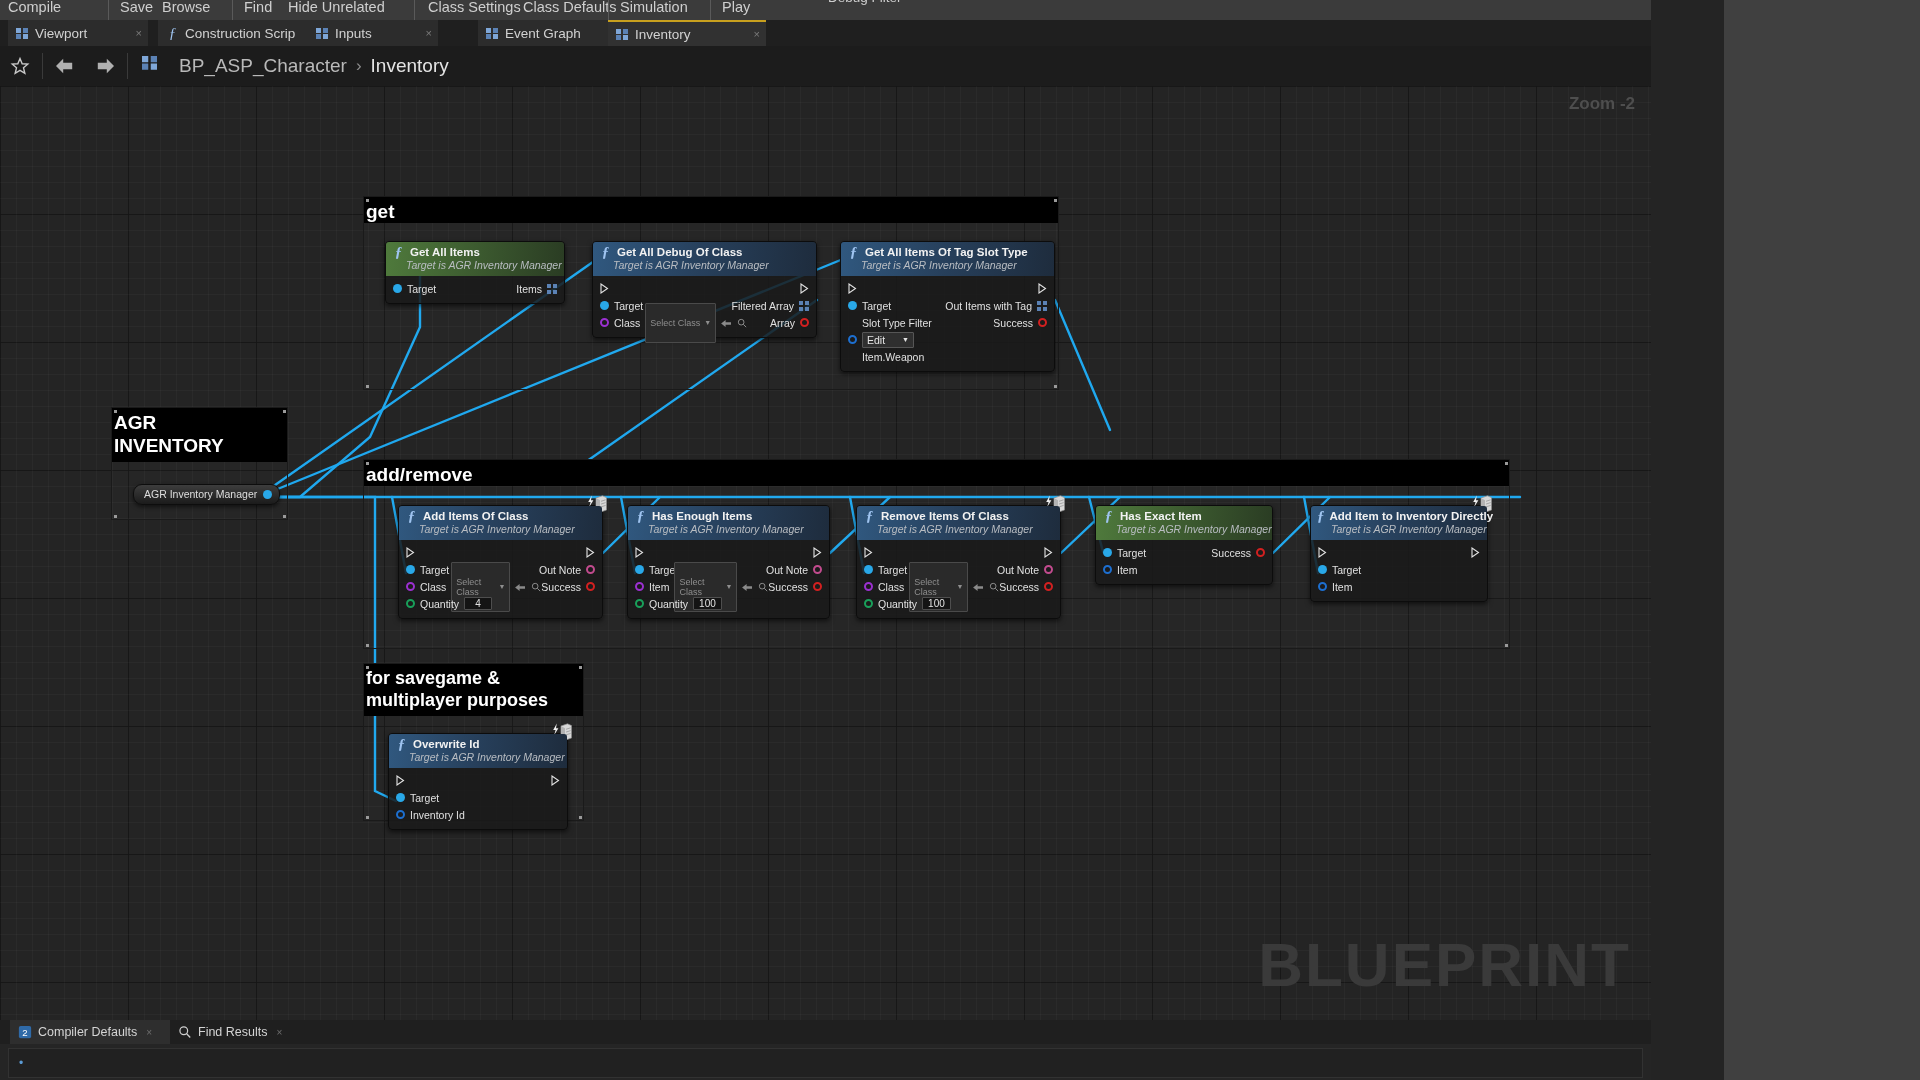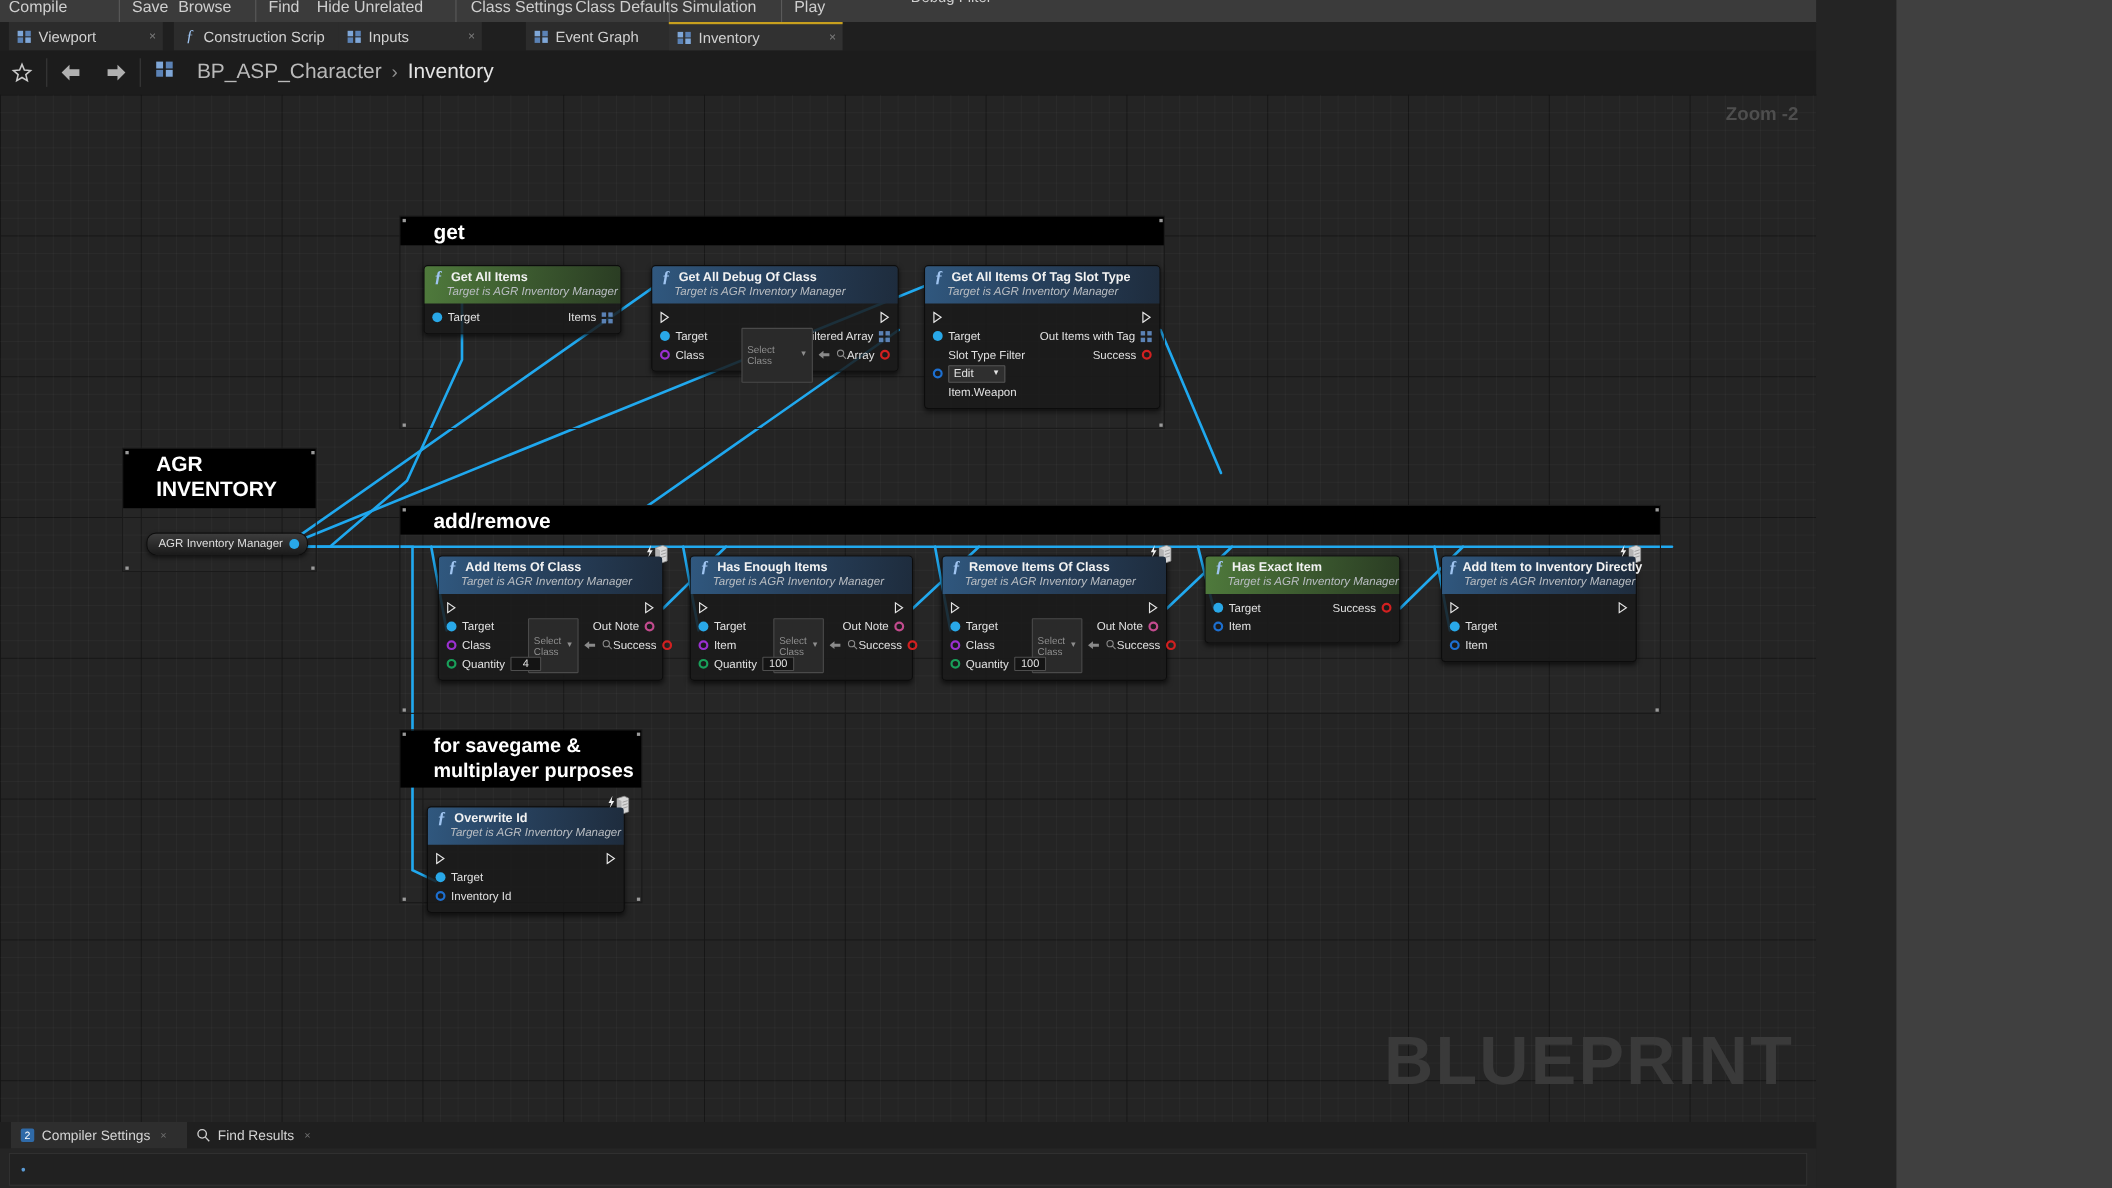--- a/index.html
+++ b/index.html
@@ -51,21 +51,21 @@
       linear-gradient(to bottom, rgba(0,0,0,.55) 1px, transparent 1px);
     background-size:16px 16px,16px 16px,128px 128px,128px 128px;}
   #wires{position:absolute;inset:0;}
   #watermark{position:absolute;right:20px;bottom:20px;color:#3a3a3a;font-size:62px;
              font-weight:bold;letter-spacing:2px;user-select:none;}
   #zoomlabel{position:absolute;right:16px;top:8px;color:#4e4e4e;font-size:17px;font-weight:bold;}
 
   
   .comment{position:absolute;border:1px solid #1a1a1a;box-sizing:border-box;}
   .comment .chead{position:absolute;left:0;top:0;right:0;background:#000;color:#fff;
-                  font-weight:bold;box-sizing:border-box;padding:3px 0 5px 30px;}
+                  font-weight:bold;box-sizing:border-box;padding:3px 0 5px 2px;}
   .comment .cbody{position:absolute;left:0;right:0;bottom:0;top:0;background:rgba(255,255,255,.012);}
   .comment .pip{position:absolute;width:3px;height:3px;background:#9a9a9a;}
 
   
   .node{position:absolute;border-radius:4px;box-sizing:border-box;
         background:#1a1a1ad9;border:1px solid #0c0c0c;
         box-shadow:0 2px 5px rgba(0,0,0,.6);overflow:visible;}
   .node .nhead{border-radius:3px 3px 0 0;padding:4px 8px 5px 6px;position:relative;
                box-sizing:border-box;}
   .node.blue .nhead{background:linear-gradient(95deg,#30587f 0%,#27405c 48%,#1e2c3d 100%);}
@@ -83,21 +83,21 @@
   .dot{width:9px;height:9px;border-radius:50%;flex:none;box-sizing:border-box;}
   .dot.fill-blue{background:#29a8e8;}
   .dot.ring-blue{border:2px solid #1d6fd0;background:transparent;}
   .dot.ring-purple{border:2px solid #9b30d0;background:transparent;}
   .dot.ring-green{border:2px solid #19a05a;background:transparent;}
   .dot.ring-red{border:2px solid #d22020;background:transparent;}
   .dot.ring-pink{border:2px solid #c24b8e;background:transparent;}
   .arr{display:grid;grid-template-columns:4px 4px;grid-template-rows:4px 4px;gap:2px;flex:none;}
   .arr s{background:#5b82b5;display:block;}
   .selclass{background:#2a2a2a;border:1px solid #4a4a4a;color:#8e8e8e;font-size:9px;
-            padding:14px 4px;display:flex;align-items:center;gap:4px;border-radius:1px;margin-left:29px;}
+            padding:14px 4px;display:flex;align-items:center;gap:4px;border-radius:1px;}
   .numbox{background:#141414;border:1px solid #4e4e4e;color:#e2e2e2;font-size:10px;
           padding:0px 5px;min-width:16px;text-align:center;border-radius:1px;}
   .combo{background:#2f2f2f;border:1px solid #565656;color:#e4e4e4;font-size:10.5px;
          padding:1px 4px;display:flex;align-items:center;justify-content:space-between;
          width:52px;box-sizing:border-box;border-radius:1px;}
   .repl{position:absolute;right:-6px;top:-11px;width:22px;height:18px;}
   .varnode{position:absolute;border-radius:9px;background:linear-gradient(180deg,#3d3d3d,#1b1b1b);
            border:1px solid #0d0d0d;display:flex;align-items:center;gap:6px;padding:3px 7px 4px 10px;
            box-shadow:0 2px 4px rgba(0,0,0,.55);}
   .varnode .vlabel{color:#dedede;font-size:10.5px;white-space:nowrap;}
@@ -747,21 +747,21 @@
 
     <div id="bottom">
       <div id="btabs">
           <div class="btab active" style="left: 10px; width: 160px;">
             <span style="display: flex;">
               <svg width="14" height="14" viewBox="0 0 16 16">
                 <rect x="1" y="1" width="14" height="14" rx="2" fill="#2f6aa8"></rect>
                 <text x="8" y="12" font-size="11" fill="#fff" text-anchor="middle" font-family="Liberation Sans">2</text>
               </svg>
             </span>
-            <span class="blabel">Compiler Settings</span>
+            <span class="blabel">Compiler Defaults</span>
             <span class="bclose">×</span>
           </div>
           <div class="btab" style="left: 170px; width: 140px;">
             <span style="display: flex;">
               <svg width="14" height="14" viewBox="0 0 16 16" fill="none" stroke="#cfcfcf" stroke-width="1.4">
                 <circle cx="6.6" cy="6.6" r="4.4"></circle>
                 <line x1="9.9" y1="10" x2="14" y2="14.3"></line>
               </svg>
             </span>
             <span class="blabel">Find Results</span>

